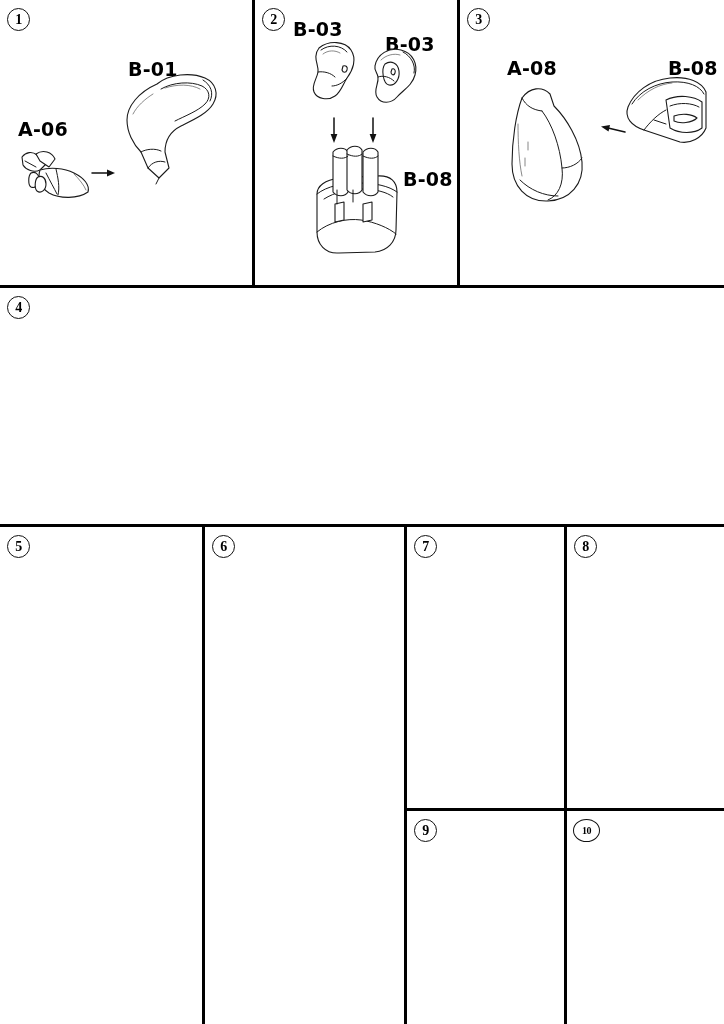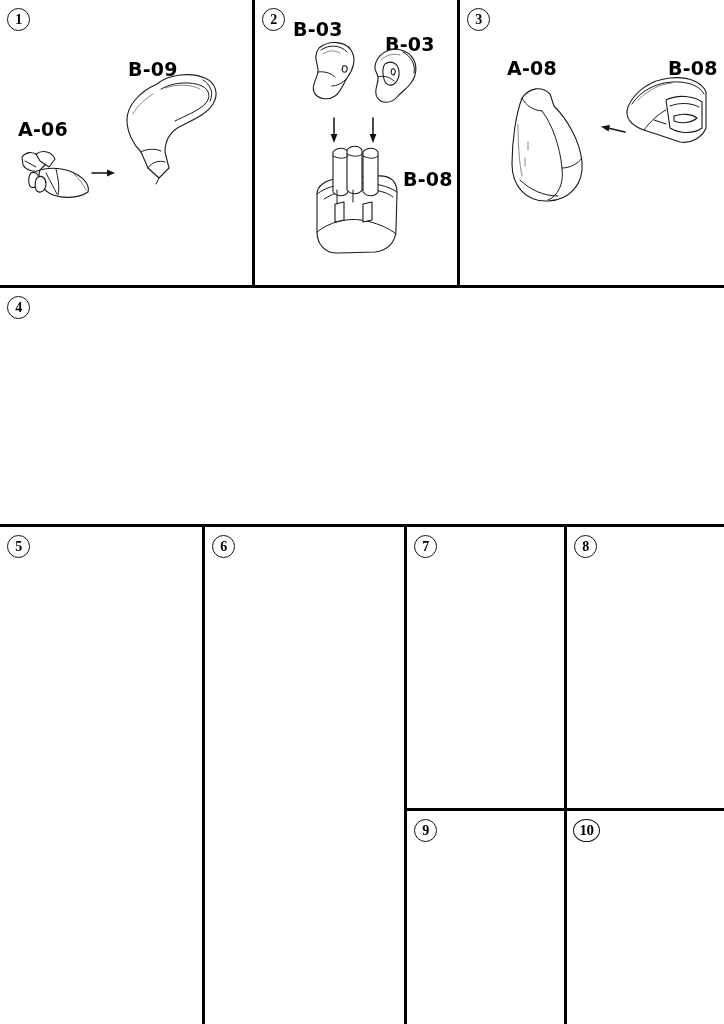--- a/index.html
+++ b/index.html
@@ -41,21 +41,21 @@
     width: 23px; height: 23px;
     border: 1.6px solid #111;
     border-radius: 50%;
     display: flex; align-items: center; justify-content: center;
     font-size: 14px; font-weight: 700;
     line-height: 1;
     letter-spacing: -0.5px;
     background: #fff;
     font-family: "Liberation Serif", "DejaVu Serif", serif;
   }
-  .step-badge.wide { width: 27px; font-size: 15px; }
+  .step-badge.wide { width: 27px; font-size: 10px; }
 
   
   .plabel {
     position: absolute;
     font-size: 19px;
     font-weight: 700;
     letter-spacing: 0.2px;
     white-space: nowrap;
     color: #000;
     font-family: "DejaVu Sans", "Liberation Sans", sans-serif;
@@ -77,21 +77,21 @@
 <body>
 
 <div id="sheet">
 
   <div class="panel" style="left:0; top:0; width:724px; height:288px;"></div>
 
   <div class="panel" style="left:0; top:0; width:252px; height:288px;">
     <div class="step-badge" style="left:7px; top:8px;">1</div>
 
     <div class="plabel" style="left:18px; top:118px;">A-06</div>
-    <div class="plabel" style="left:128px; top:58px;">B-09</div>
+    <div class="plabel" style="left:128px; top:58px;">B-01</div>
 
     <div class="part" style="left:16px; top:143px;">
       <svg width="90" height="70" viewBox="0 0 90 70">
         <path class="ink" d="M6 14 C10 9 16 8 21 12 L30 21 L24 27 C18 30 10 27 7 22 Z"></path>
         <path class="ink" d="M20 11 C27 6 36 9 39 16 L33 24 L24 18 Z"></path>
         <path class="ink" d="M24 27 C34 24 48 25 58 30 C68 35 74 42 72 49 C62 56 44 56 33 50 C25 45 21 36 24 27 Z"></path>
         <path class="ink-n" d="M40 26 C42 35 44 44 42 52"></path>
         <path class="ink-n" d="M30 30 C34 38 38 45 41 51"></path>
         <path class="ink" d="M15 30 C19 28 23 31 23 36 C23 42 19 46 15 44 C12 42 12 33 15 30 Z"></path>
         <path class="ink" d="M22 34 C26 32 30 35 30 41 C30 47 25 51 21 48 C18 45 19 36 22 34 Z"></path>

